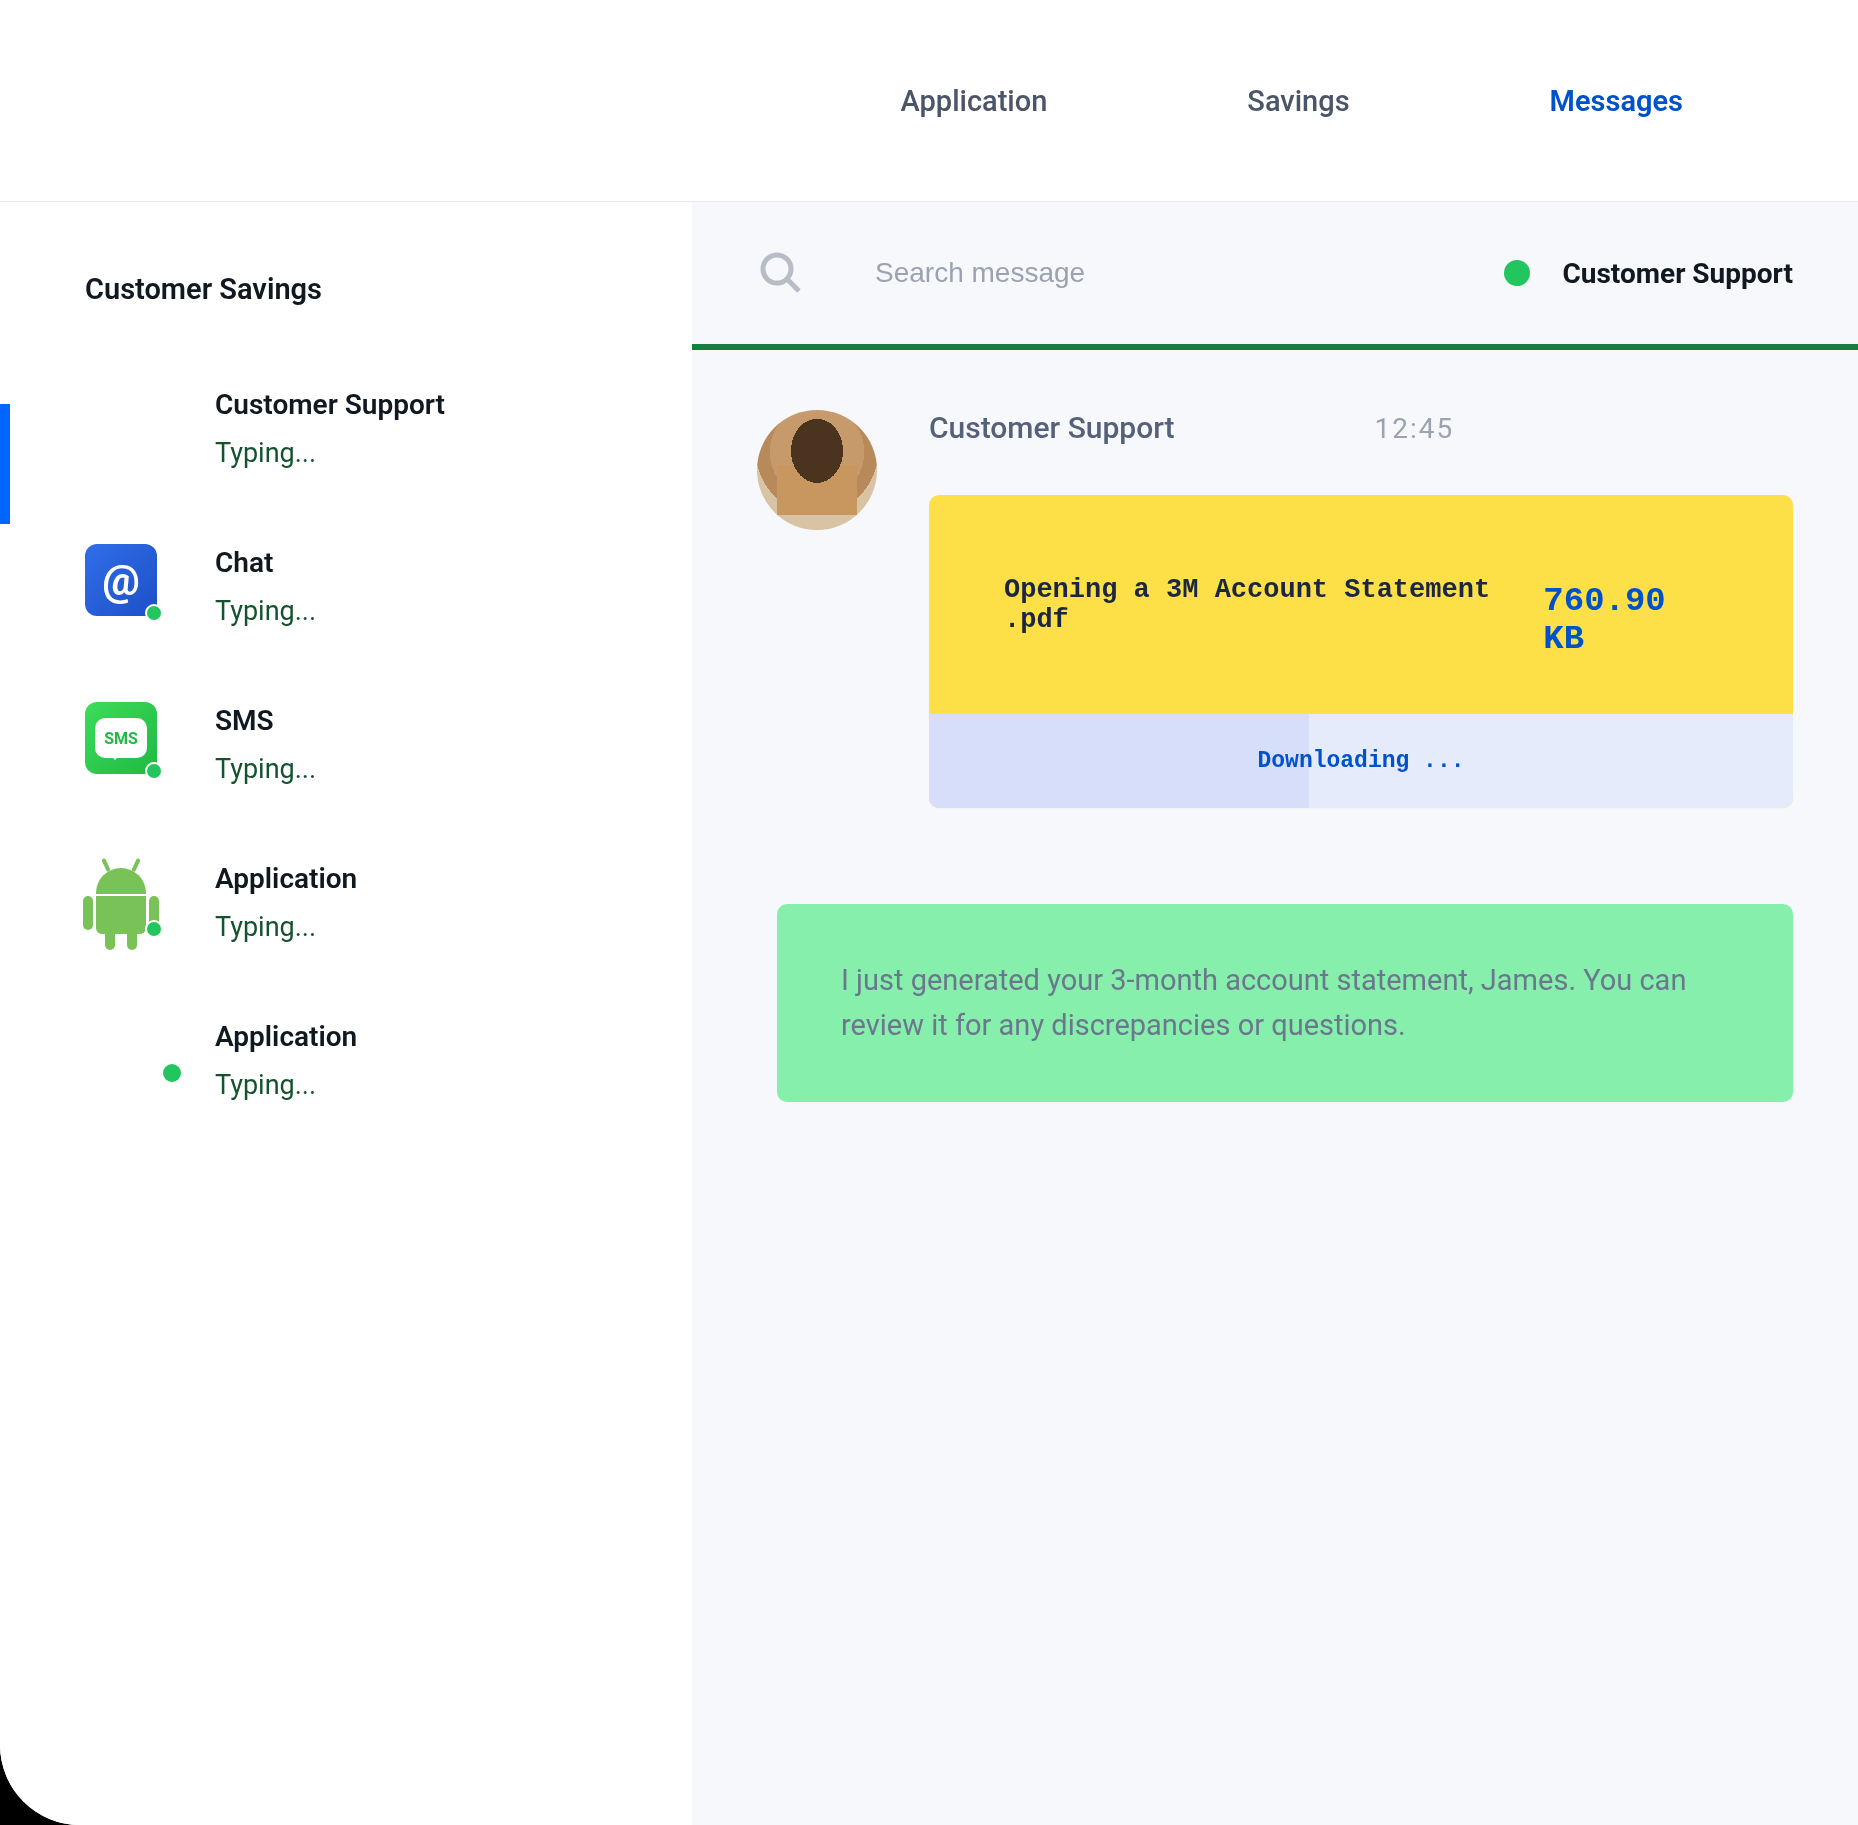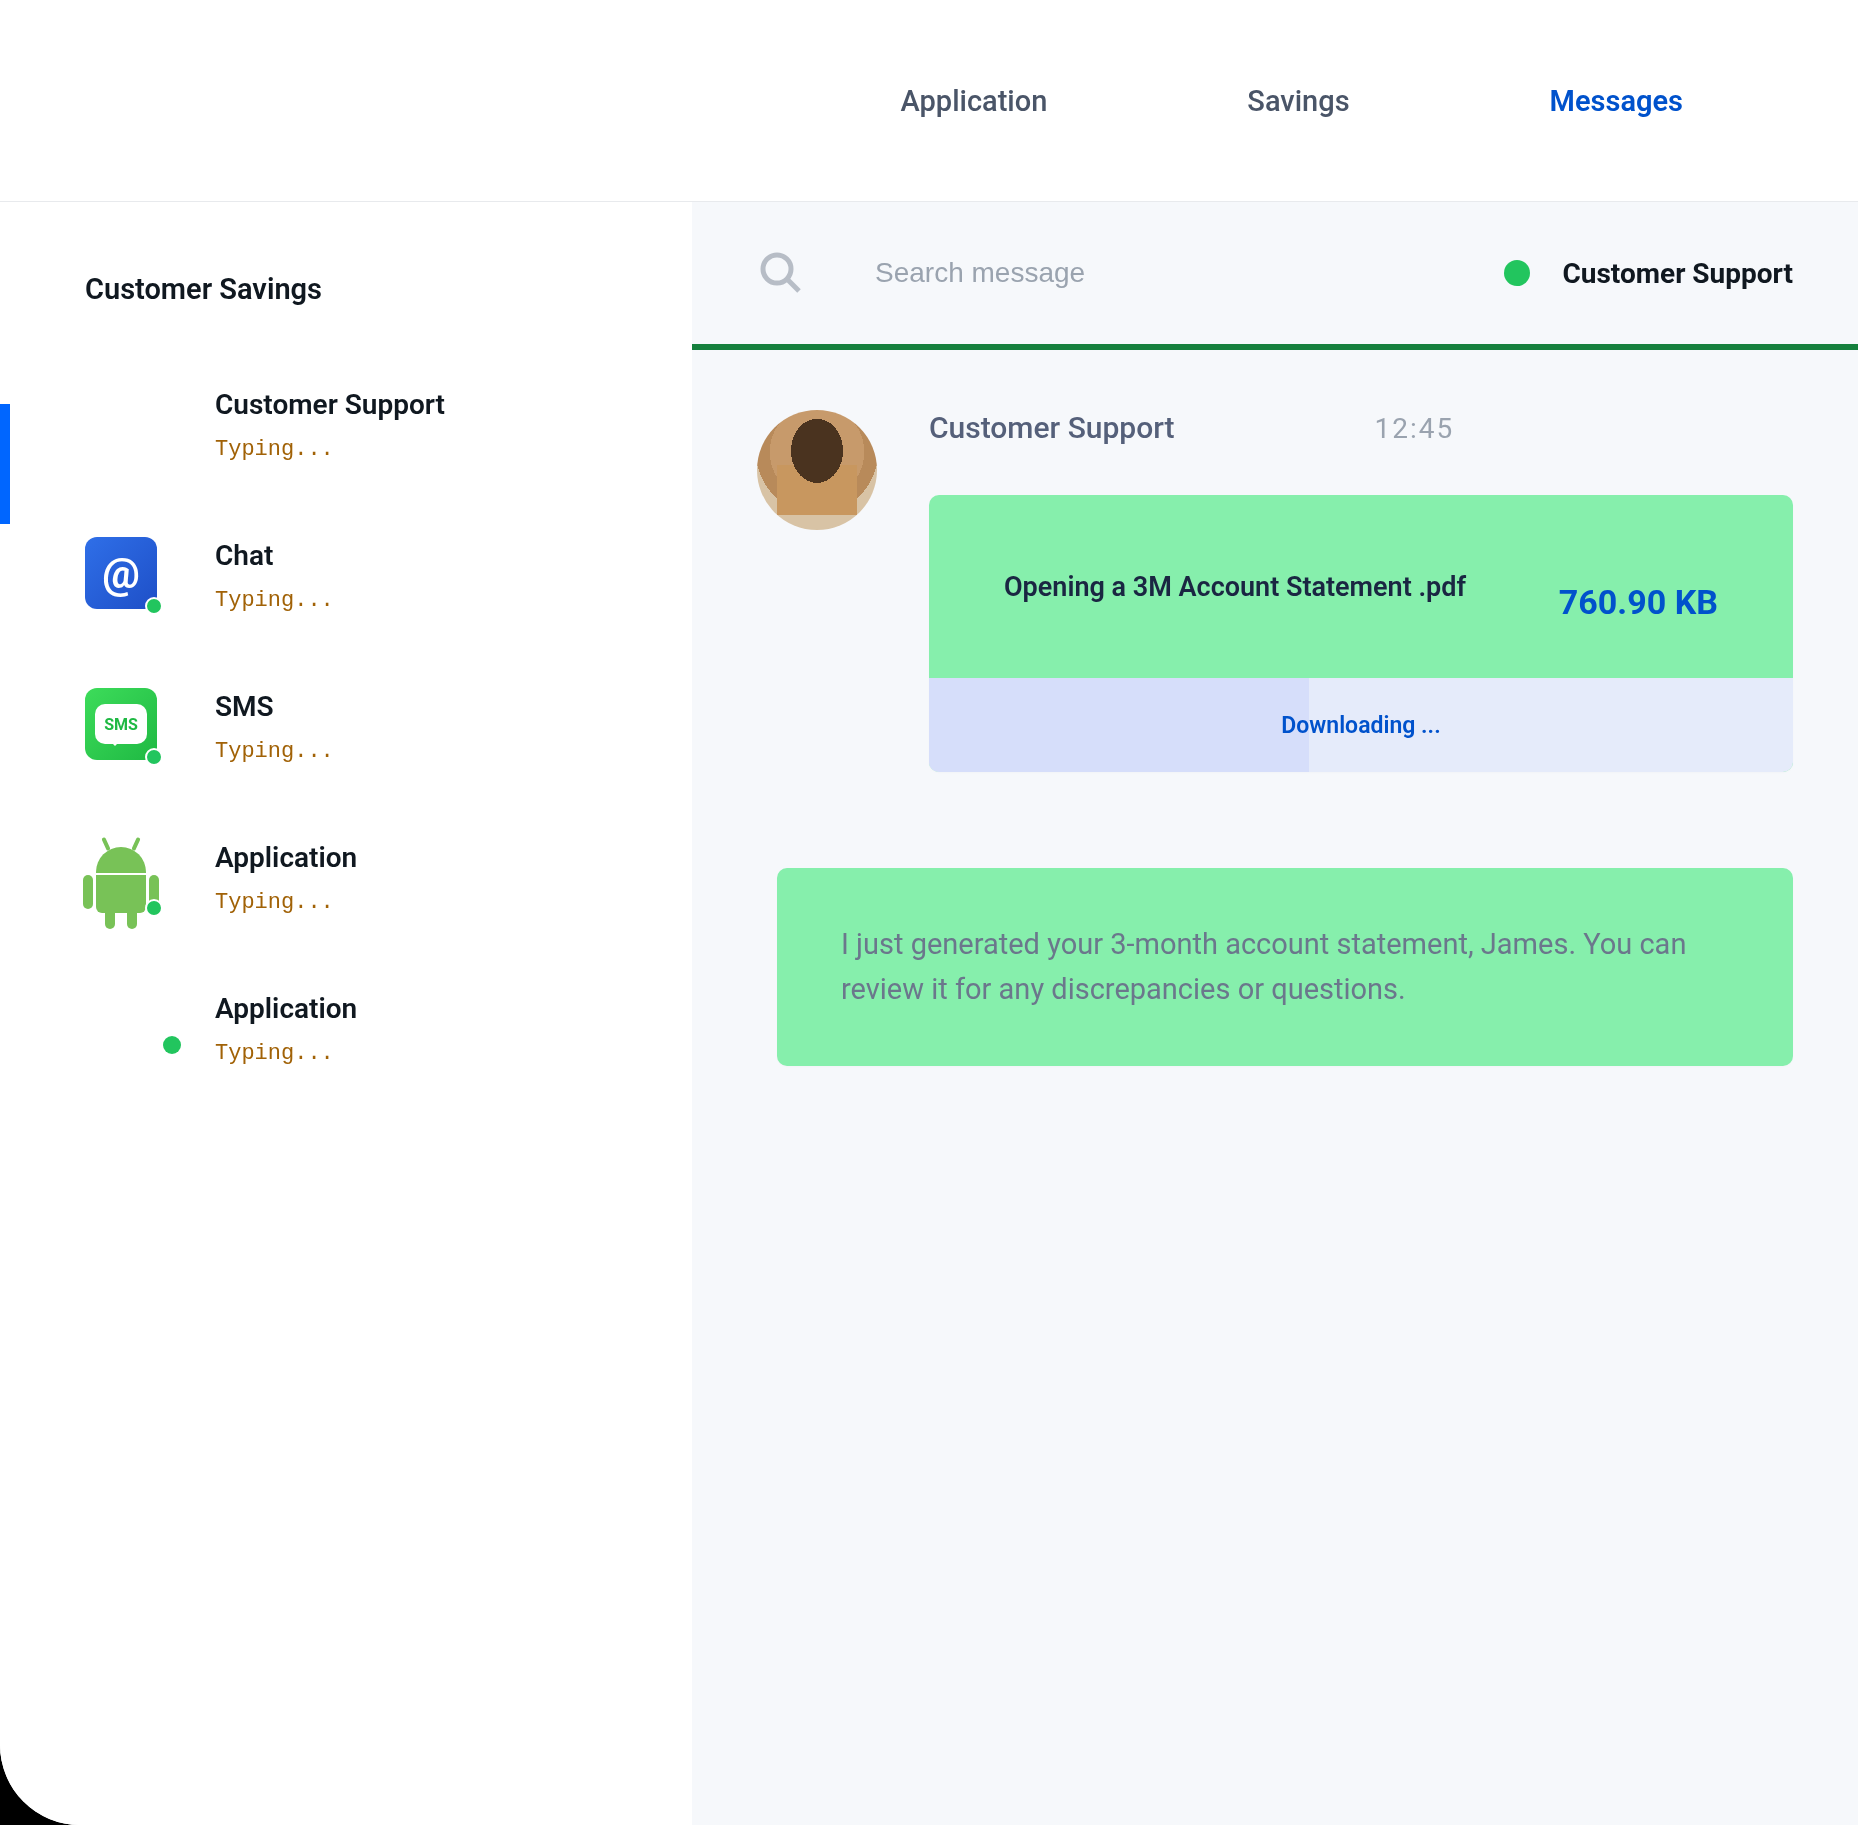--- a/index.html
+++ b/index.html
@@ -78,23 +78,22 @@
   }
   .channel-icon.empty { }
   .channel-text { padding-top: 2px; }
   .channel-name {
     font-size: 28px;
     font-weight: 600;
     color: #101820;
     margin-bottom: 16px;
   }
   .channel-sub {
-    font-size: 22px;
-    color: #a16207;
-    font-family: Liberation Mono, monospace;
+    font-size: 27px;
+    color: #14532d;
   }
   .status-dot {
     width: 18px;
     height: 18px;
     border-radius: 50%;
     background: #22c55e;
     position: absolute;
     bottom: -3px;
     right: -3px;
     border: 2px solid #fff;
@@ -221,25 +220,26 @@
     font-size: 30px;
     font-weight: 500;
     color: #55607a;
   }
   .msg-time {
     font-size: 28px;
     color: #9aa3af;
     letter-spacing: 2px;
   }
   .file-card {
-    background: #86efac;
+    background: #fde047;
     border-radius: 10px;
     overflow: hidden;
     margin-bottom: 60px;
     box-shadow: 0 1px 2px rgba(0,0,0,0.02);
+    font-family: Liberation Mono, monospace;
   }
   .file-top {
     padding: 56px 75px;
     display: flex;
     justify-content: space-between;
     align-items: center;
   }
   .file-name {
     font-size: 27px;
     font-weight: 600;

